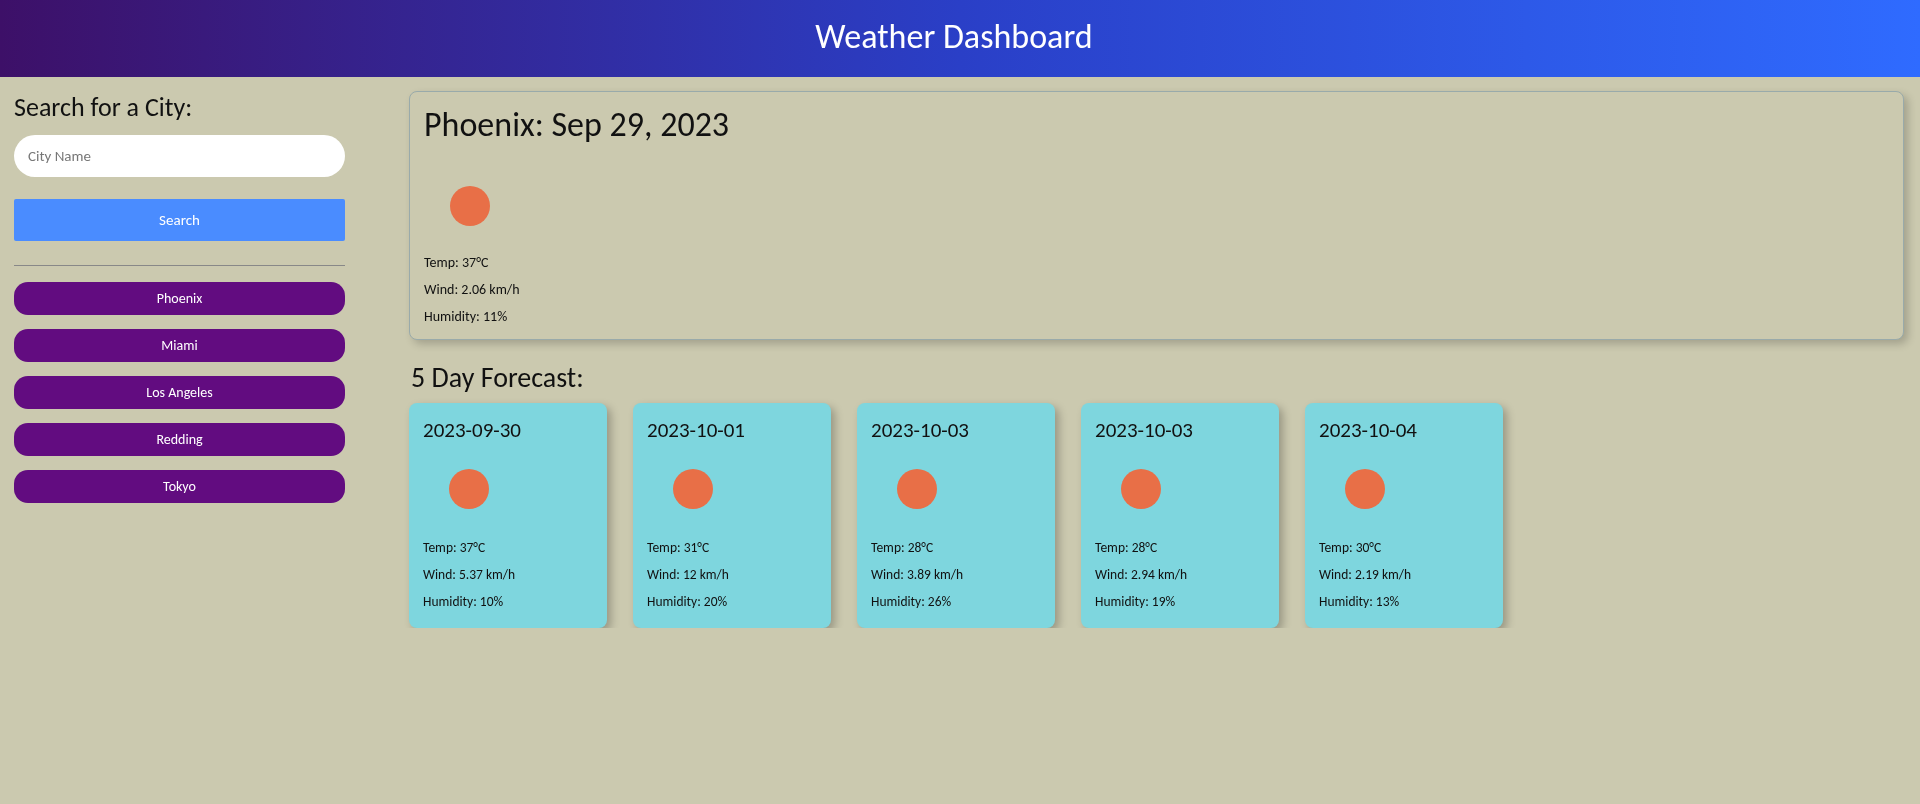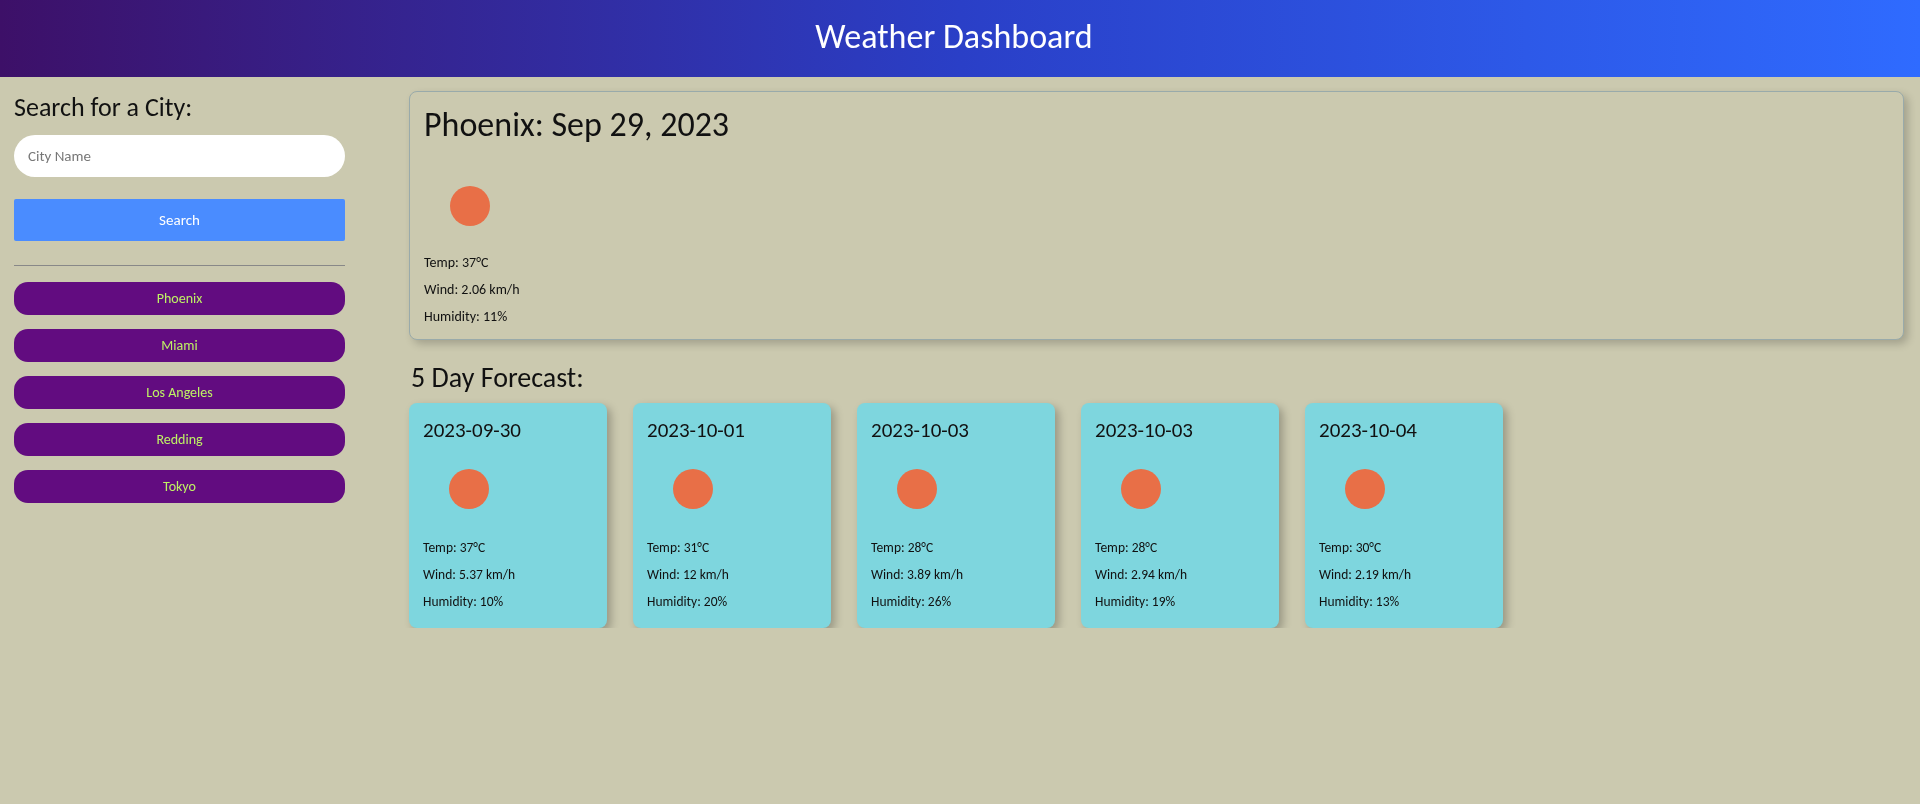--- a/index.html
+++ b/index.html
@@ -60,21 +60,21 @@
     }
     .divider {
       height: 1px;
       background: #888;
       margin: 24px 0 16px 0;
     }
     .history-btn {
       width: 100%;
       border: none;
       background: #620c80;
-      color: #bef264;
+      color: #ffffff;
       font-size: 14px;
       padding: 8px 0;
       border-radius: 14px;
       margin-bottom: 14px;
       cursor: pointer;
     }
     .main {
       flex: 1;
       padding: 0 10px 0 50px;
     }

